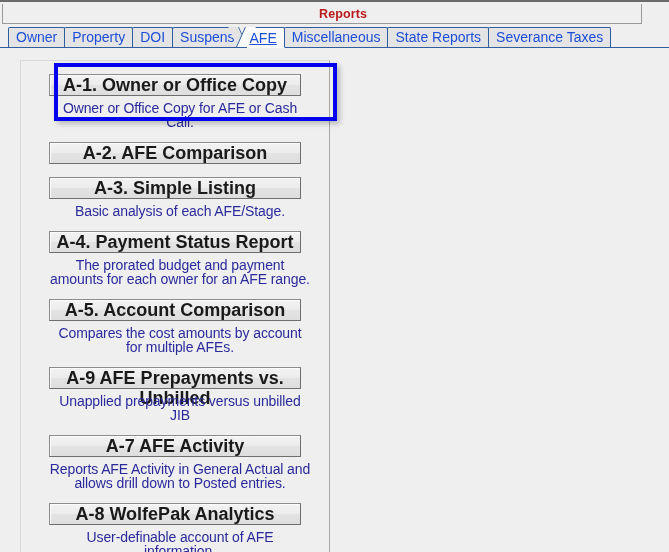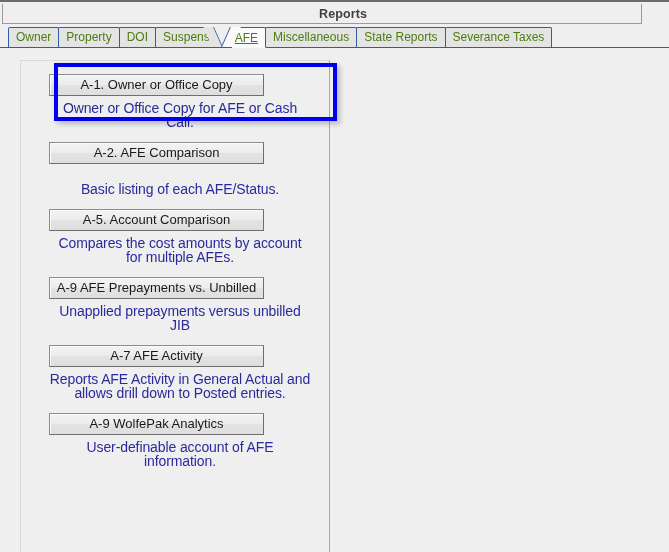--- a/index.html
+++ b/index.html
@@ -37,21 +37,21 @@
     border: 1px solid #9a9a9a;
     border-top: none;
     box-sizing: border-box;
     display: flex;
     align-items: center;
     justify-content: center;
   }
   .title-bar .title-text {
     font-weight: bold;
     font-size: 12.5px;
-    color: #404040;
+    color: #b91c1c;
     letter-spacing: 0.1px;
     padding-left: 42px;
   }
 
   
   .tab-strip {
     position: absolute;
     left: 0px;
     top: 24px;
     width: 669px;
@@ -60,22 +60,22 @@
     box-sizing: border-box;
     display: flex;
     align-items: flex-end;
     padding-left: 8px;
   }
   .tab {
     position: relative;
     height: 20px;
     line-height: 19px;
     padding: 0 7px;
-    font-size: 12px;
-    color: #4d7c0f;
+    font-size: 14px;
+    color: #1d4ed8;
     background: #e4e4e4;
     border: 1px solid #2f5d9e;
     border-bottom: none;
     border-top-left-radius: 2px;
     border-top-right-radius: 2px;
     box-sizing: border-box;
     white-space: nowrap;
     margin-right: -1px;
     cursor: default;
   }
@@ -95,21 +95,20 @@
     border-right: 1px solid #2f5d9e;
     box-sizing: border-box;
     -webkit-clip-path: polygon(0 0, 100% 0, 100% 100%, 100% 100%, 0 100%);
             clip-path: polygon(0 0, 100% 0, 100% 100%, 0 100%);
     transform: skewX(24deg);
     transform-origin: bottom left;
   }
   .tab.leading-skew {
     border-left: none;
     padding-left: 3px;
-    margin-left: 10px;
     text-decoration: underline;
   }
   .tab.leading-skew::before {
     content: "";
     position: absolute;
     left: -11px;
     top: -1px;
     width: 11px;
     height: 20px;
     background: inherit;
@@ -158,35 +157,36 @@
     top: 0;
     width: 310px;
   }
 
   .report-item {
     position: relative;
     padding: 0;
   }
   .report-button {
     display: block;
-    width: 215px;
+    width: 252px;
     height: 22px;
     margin-left: 28px;
     background: linear-gradient(to bottom, #f3f3f3 0%, #ececec 48%, #e3e3e3 52%, #dedede 100%);
     border: 1px solid;
     border-color: #8c8c8c #6e6e6e #6e6e6e #8c8c8c;
     box-sizing: border-box;
     font-family: "Liberation Sans", sans-serif;
-    font-size: 13px;
+    font-size: 18px;
     color: #1a1a1a;
     text-align: center;
     line-height: 20px;
     cursor: default;
     padding: 0;
     box-shadow: inset 1px 1px 0 #fbfbfb;
+    font-weight: bold;
   }
   .report-desc {
     margin: 5px 0 0 28px;
     width: 262px;
     font-size: 14px;
     font-weight: normal;
     color: #2a2a9c;
     line-height: 14px;
     letter-spacing: -0.1px;
     text-align: center;
@@ -235,40 +235,46 @@
             <div class="spacer-gap"></div>
             <button class="report-button">A-1. Owner or Office Copy</button>
             <div class="report-desc">Owner or Office Copy for AFE or Cash Call.</div>
           </div>
           <div class="report-item">
             <div class="spacer-gap"></div>
             <button class="report-button">A-2. AFE Comparison</button>
           </div>
           <div class="report-item">
             <div class="spacer-gap"></div>
-            <div class="report-desc">Basic listing of each AFE/Status.</div>
+            <button class="report-button">A-3. Simple Listing</button>
+            <div class="report-desc">Basic analysis of each AFE/Stage.</div>
+          </div>
+          <div class="report-item">
+            <div class="spacer-gap"></div>
+            <button class="report-button">A-4. Payment Status Report</button>
+            <div class="report-desc">The prorated budget and payment amounts for each owner for an AFE range.</div>
           </div>
           <div class="report-item">
             <div class="spacer-gap"></div>
             <button class="report-button">A-5. Account Comparison</button>
             <div class="report-desc">Compares the cost amounts by account for multiple AFEs.</div>
           </div>
           <div class="report-item">
             <div class="spacer-gap"></div>
             <button class="report-button">A-9 AFE Prepayments vs. Unbilled</button>
             <div class="report-desc">Unapplied prepayments versus unbilled JIB</div>
           </div>
           <div class="report-item">
             <div class="spacer-gap"></div>
             <button class="report-button">A-7 AFE Activity</button>
             <div class="report-desc">Reports AFE Activity in General Actual and allows drill down to Posted entries.</div>
           </div>
           <div class="report-item">
             <div class="spacer-gap"></div>
-            <button class="report-button">A-9 WolfePak Analytics</button>
+            <button class="report-button">A-8 WolfePak Analytics</button>
             <div class="report-desc">User-definable account of AFE information.</div>
           </div>
         </div>
       <div class="focus-highlight" style="top: 2px; height: 58px;"></div>
     </div>
   </div>
 
 </div>
 
 </body></html>

